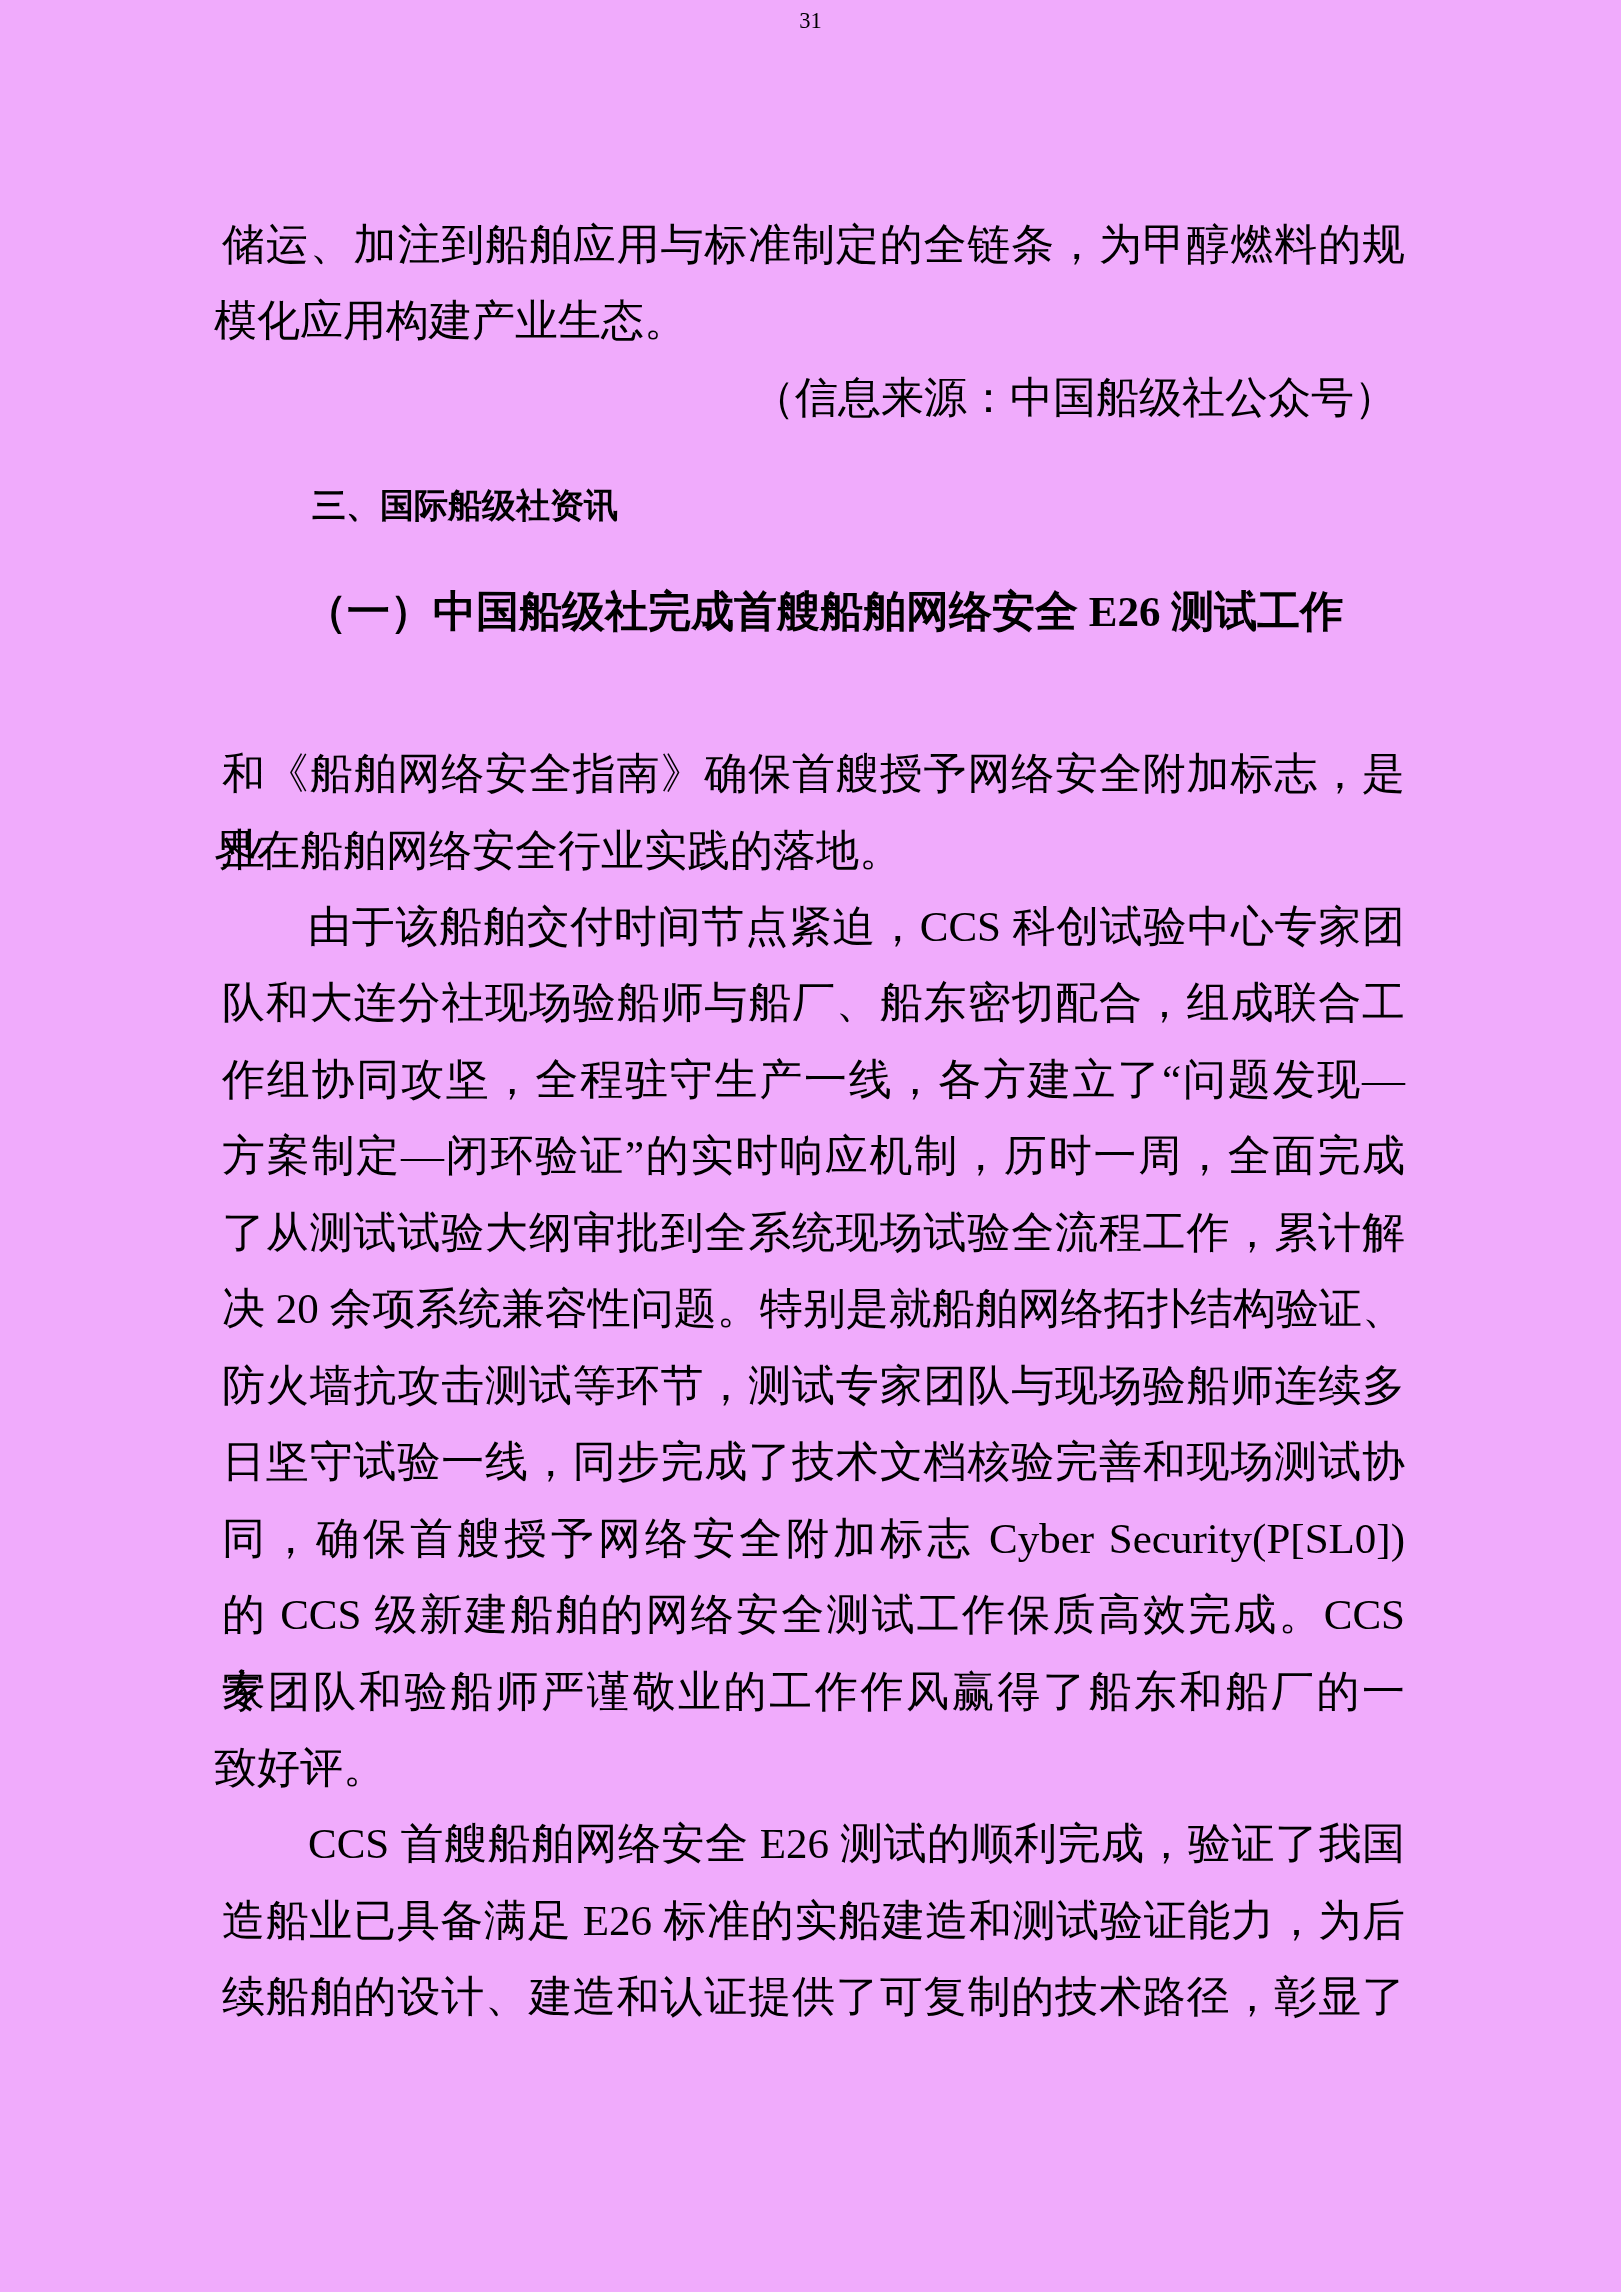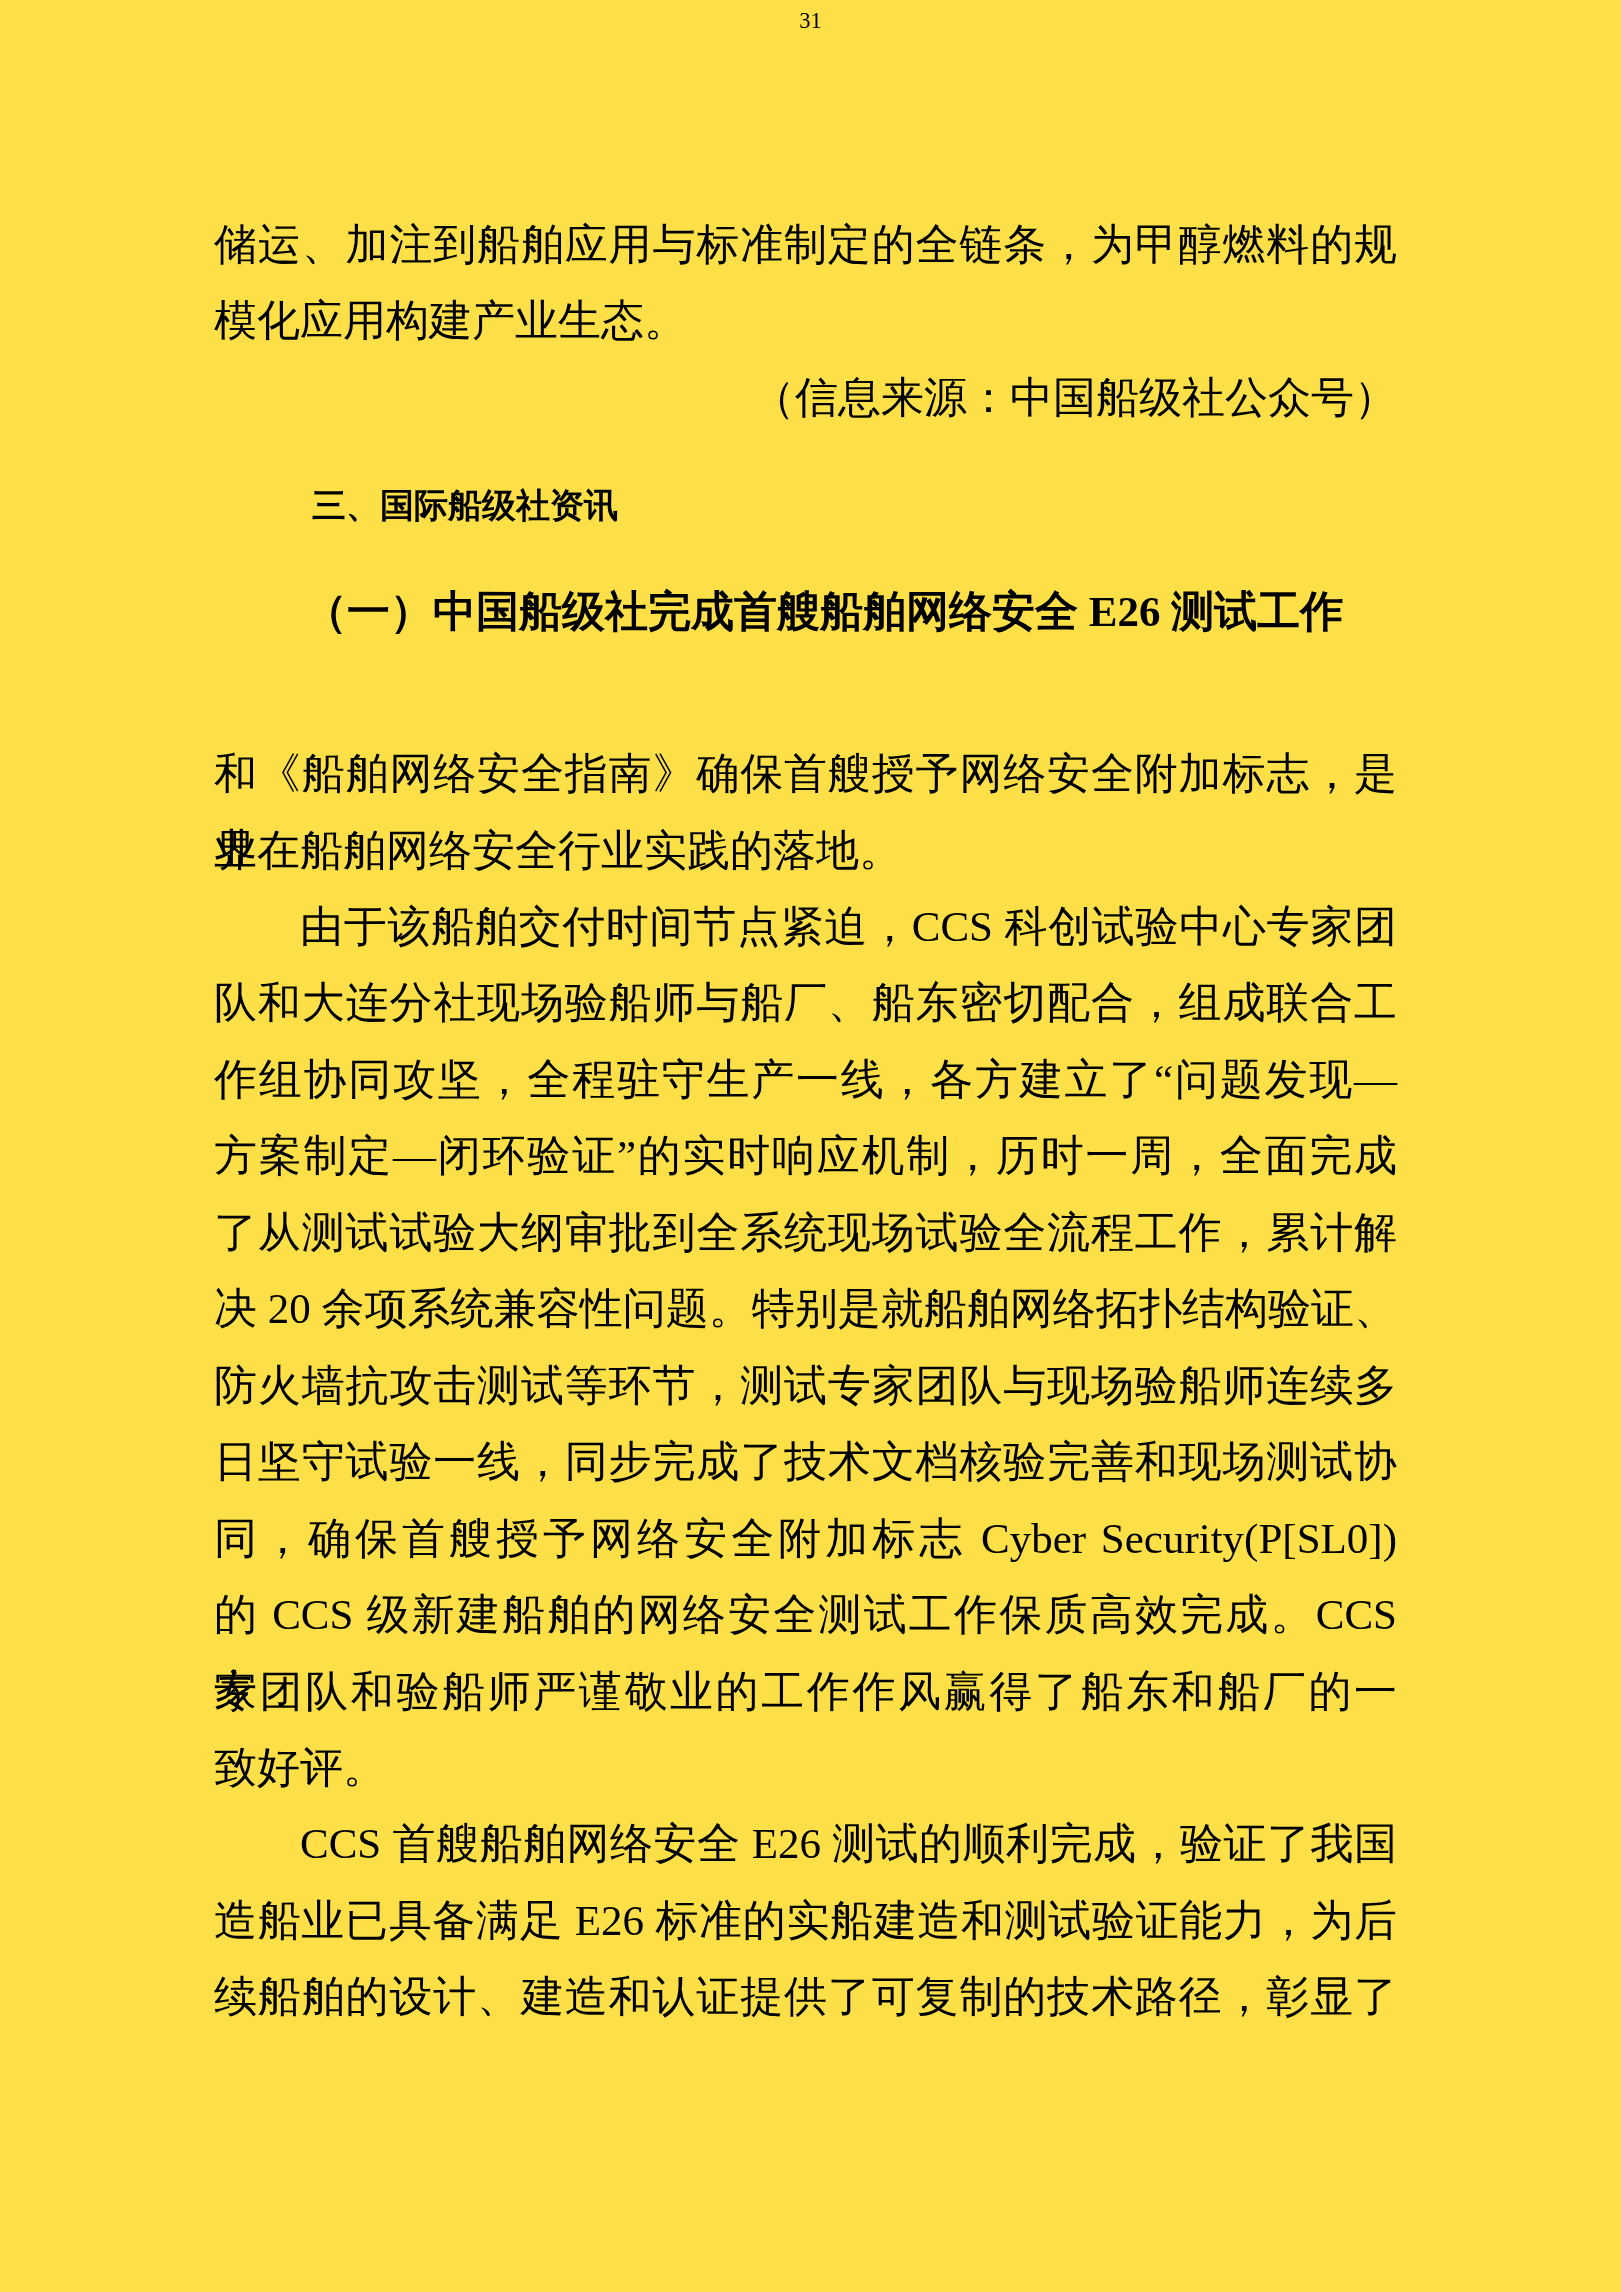--- a/index.html
+++ b/index.html
@@ -1,34 +1,34 @@
 <!DOCTYPE html>
 <html lang="zh"><head>
 <meta charset="utf-8">
 <style>
   html,body{margin:0;padding:0;background:#e8e8e8;}
   .page{
     position:relative;
     width:1621px;height:2293px;
-    background:#fde047;
+    background:#f0abfc;
     color:#000;
     font-family:"Liberation Serif",serif;
     overflow:hidden;
   }
   .page-number{
     position:absolute;top:5.9px;left:0;width:100%;
     text-align:center;font-size:22.5px;line-height:29px;
     font-family:"Liberation Serif",serif;
   }
   .line{
     position:absolute;left:214px;width:1183px;height:76px;
     line-height:76px;font-size:43px;
     box-sizing:border-box;
   }
-  .justify{text-align:justify;text-align-last:justify;}
+  .justify{text-align:justify;text-align-last:justify;margin-left:8px;}
   .right{text-align:right;}
   .indent{text-indent:86px;}
   .h1{
     font-family:"Liberation Sans",sans-serif;
     font-weight:700;font-size:34px;padding-left:98px;
   }
   .h2{font-weight:700;padding-left:90px;}
 </style>
 </head>
 <body>

